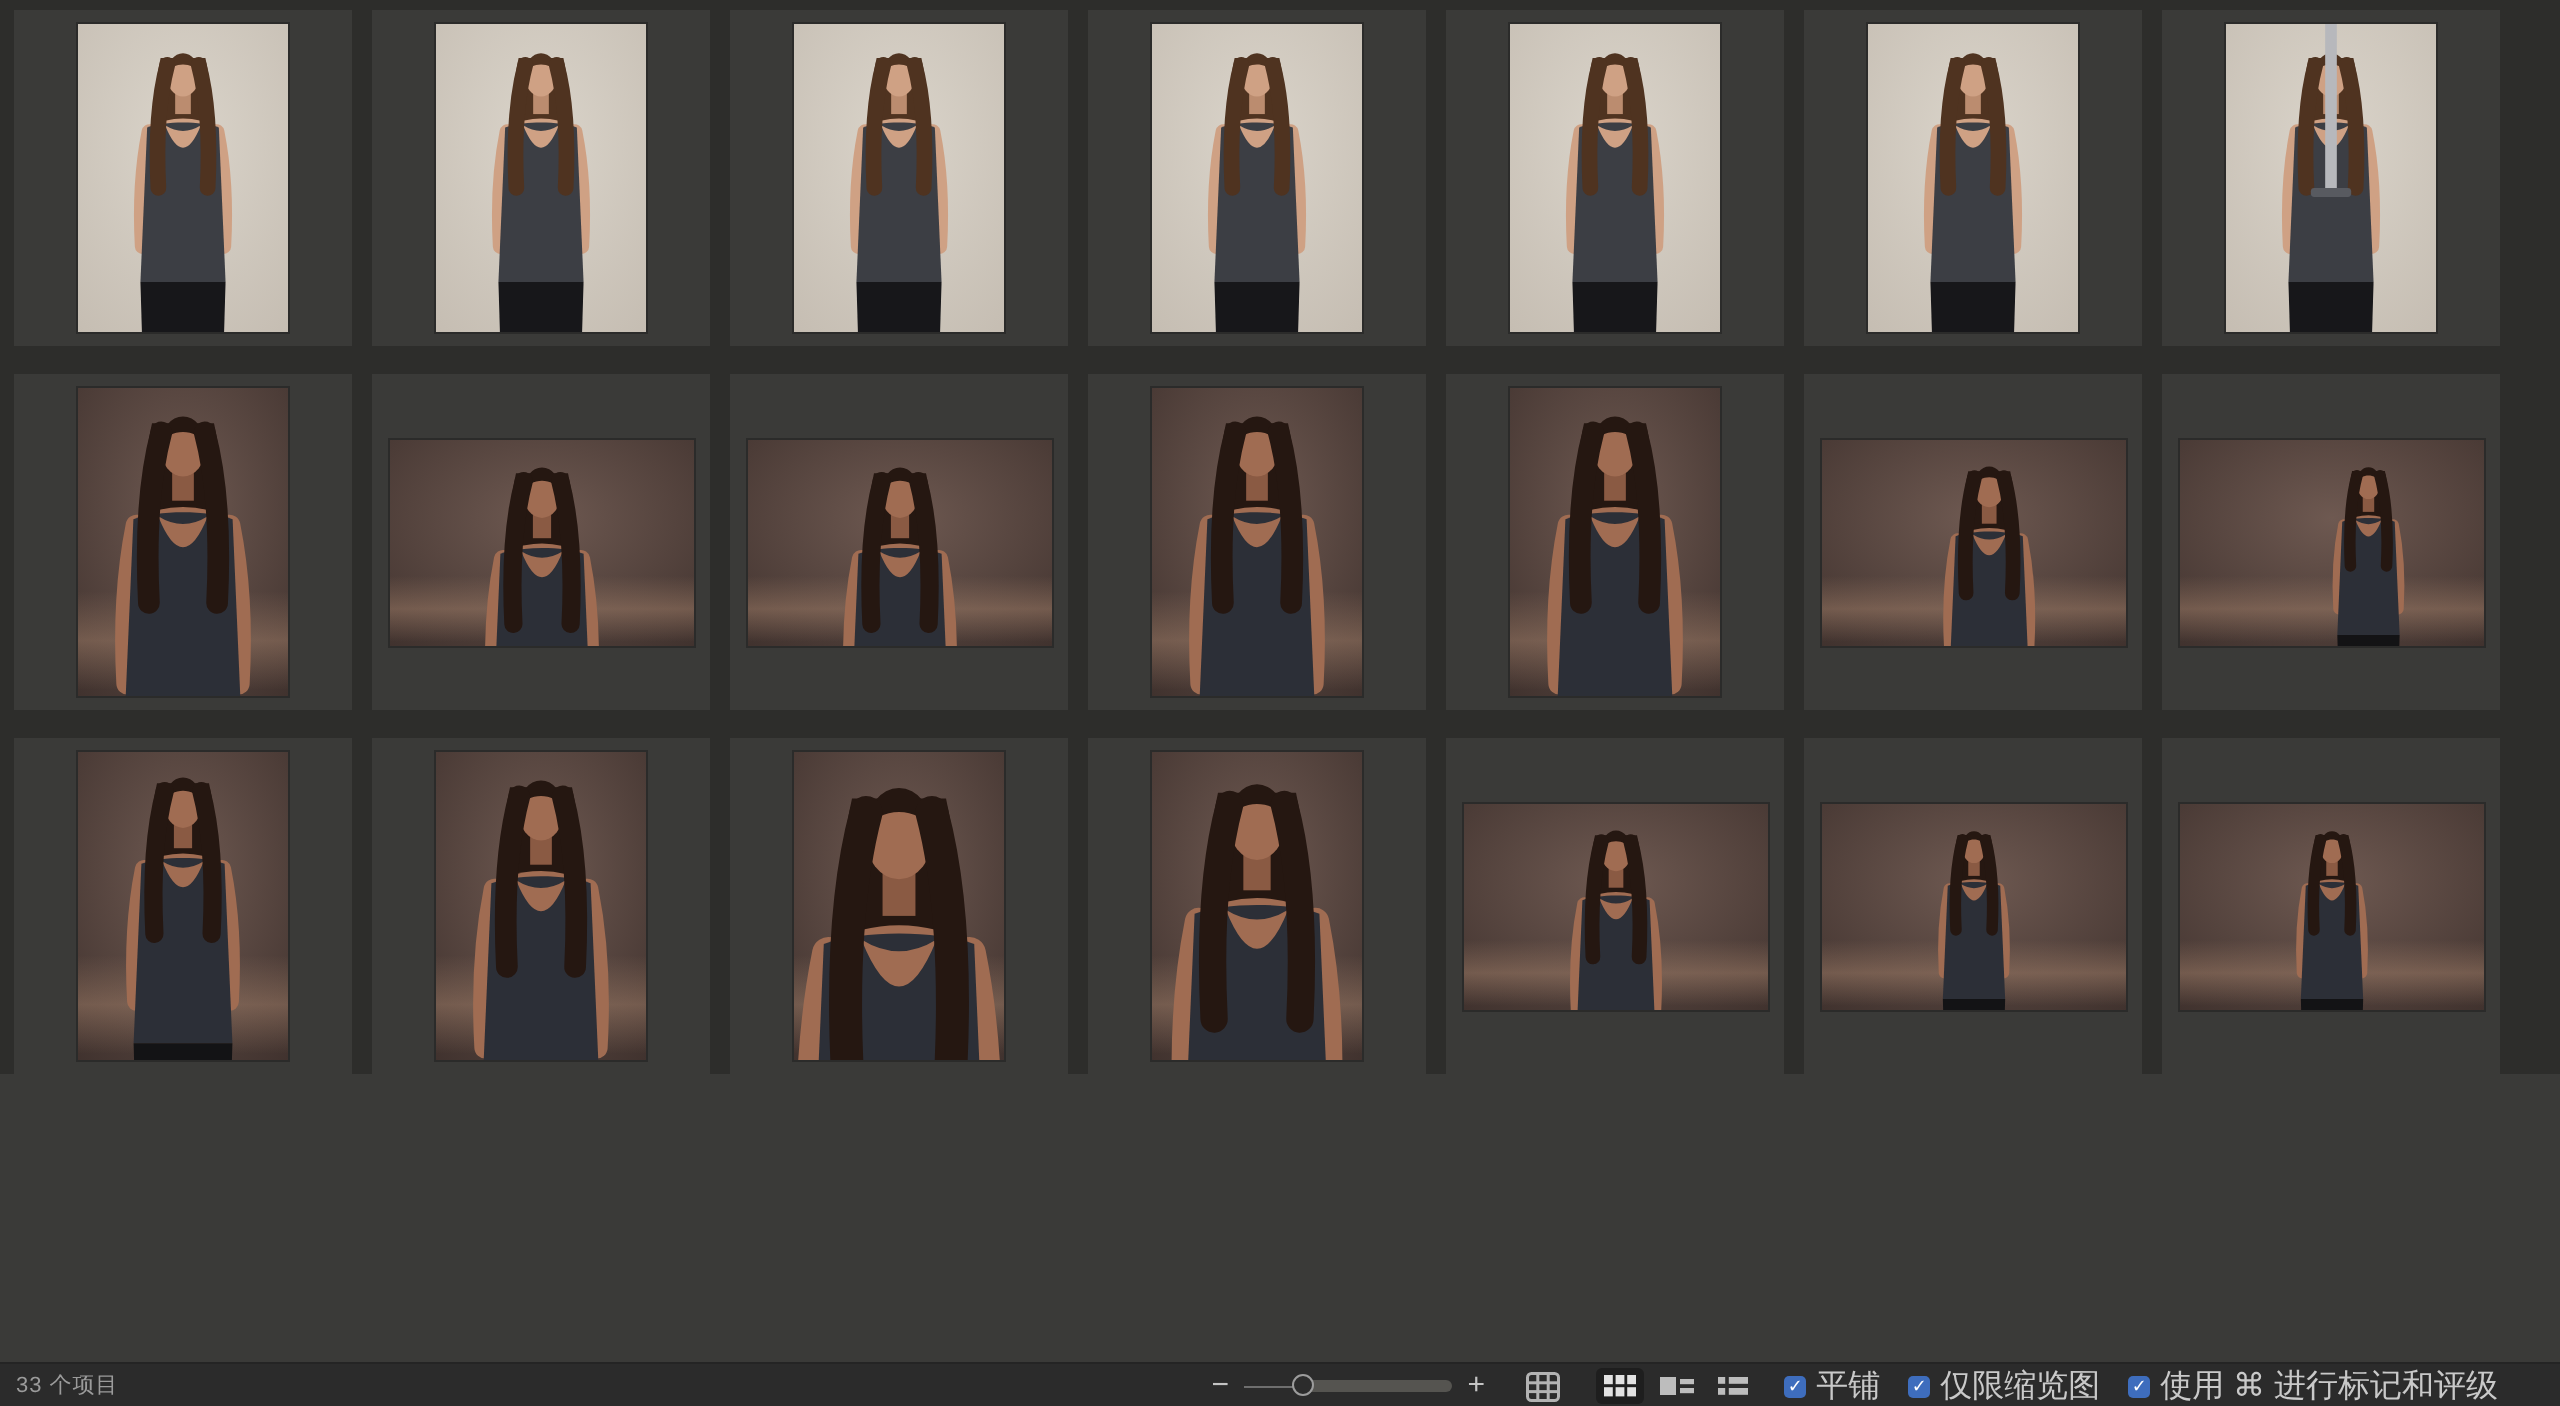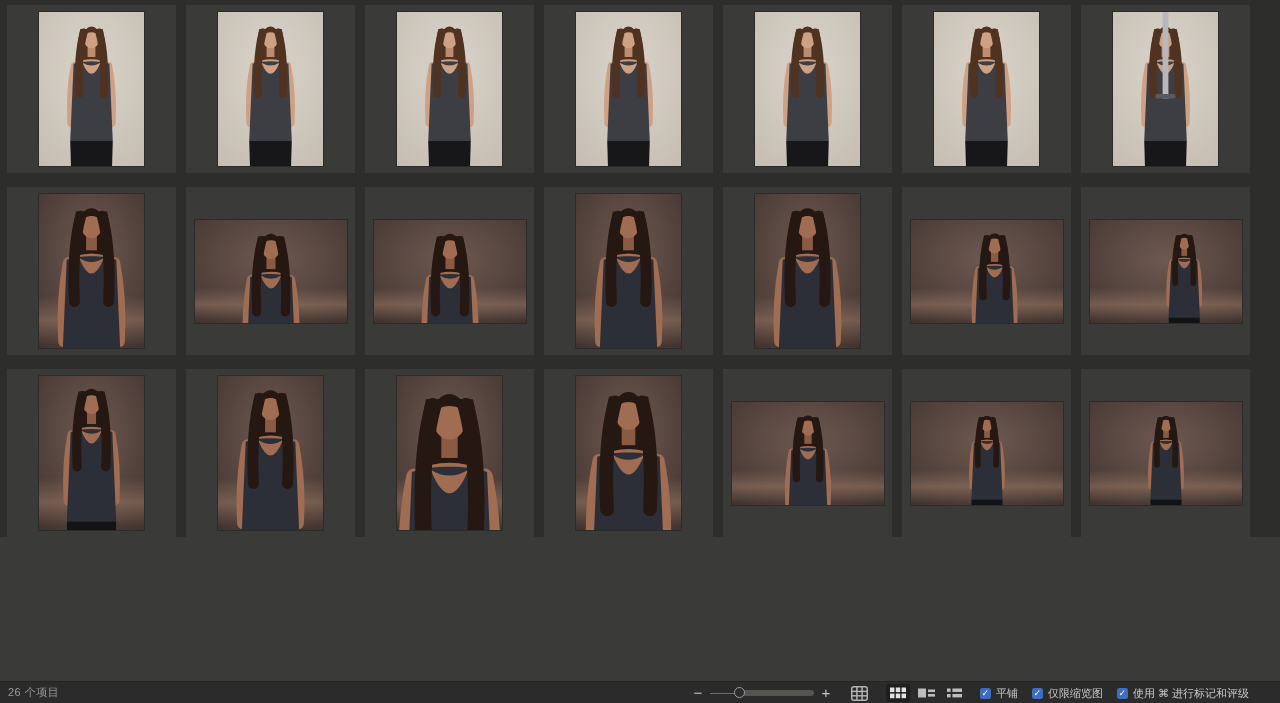--- a/index.html
+++ b/index.html
@@ -40,21 +40,21 @@
                   border-radius:50%; background:#2c2c2c; border:1.5px solid #9c9c9c; }
   .icon-btn { display:flex; align-items:center; justify-content:center;
               height:18px; padding:0 4px; border-radius:3px; }
   .icon-btn.selected { background:#1e1e1e; }
   .sep-space { width:14px; }
   .small-space { width:4px; }
   .check-group { display:flex; align-items:center; margin-left:14px; }
   .checkbox { width:11px; height:11px; border-radius:2.5px; background:#3e6dbd;
               display:flex; align-items:center; justify-content:center;
               color:#fff; font-size:9px; line-height:11px; margin-right:5px; }
-  .check-label { color:#c9c9c9; font-size:11px; white-space:nowrap; }
+  .check-label { color:#c9c9c9; font-size:16px; white-space:nowrap; }
 </style>
 </head>
 <body>
 
 <div class="app">
 
   <div class="content">
     <div class="right-margin"></div>
     <div class="grid" id="grid">
         <div class="cell">
@@ -708,21 +708,21 @@
                 <path d="M-7,-5 C-11,10 -12,30 -11,50" stroke="#251711" stroke-width="7" stroke-linecap="round" fill="none"></path>
                 <path d="M7,-5 C11,10 12,30 11,50" stroke="#251711" stroke-width="7" stroke-linecap="round" fill="none"></path>
               </g>
   </svg>
           </div>
         </div>
       </div>
   </div>
 
   <div class="statusbar">
-    <span class="status-left">26 个项目</span>
+    <span class="status-left">33 个项目</span>
 
     <div class="status-right">
 
       <span class="zoom-btn">−</span>
 
       <div class="slider">
         <div class="track-thin"></div>
         <div class="track-bar"></div>
         <div class="knob"></div>
       </div>

